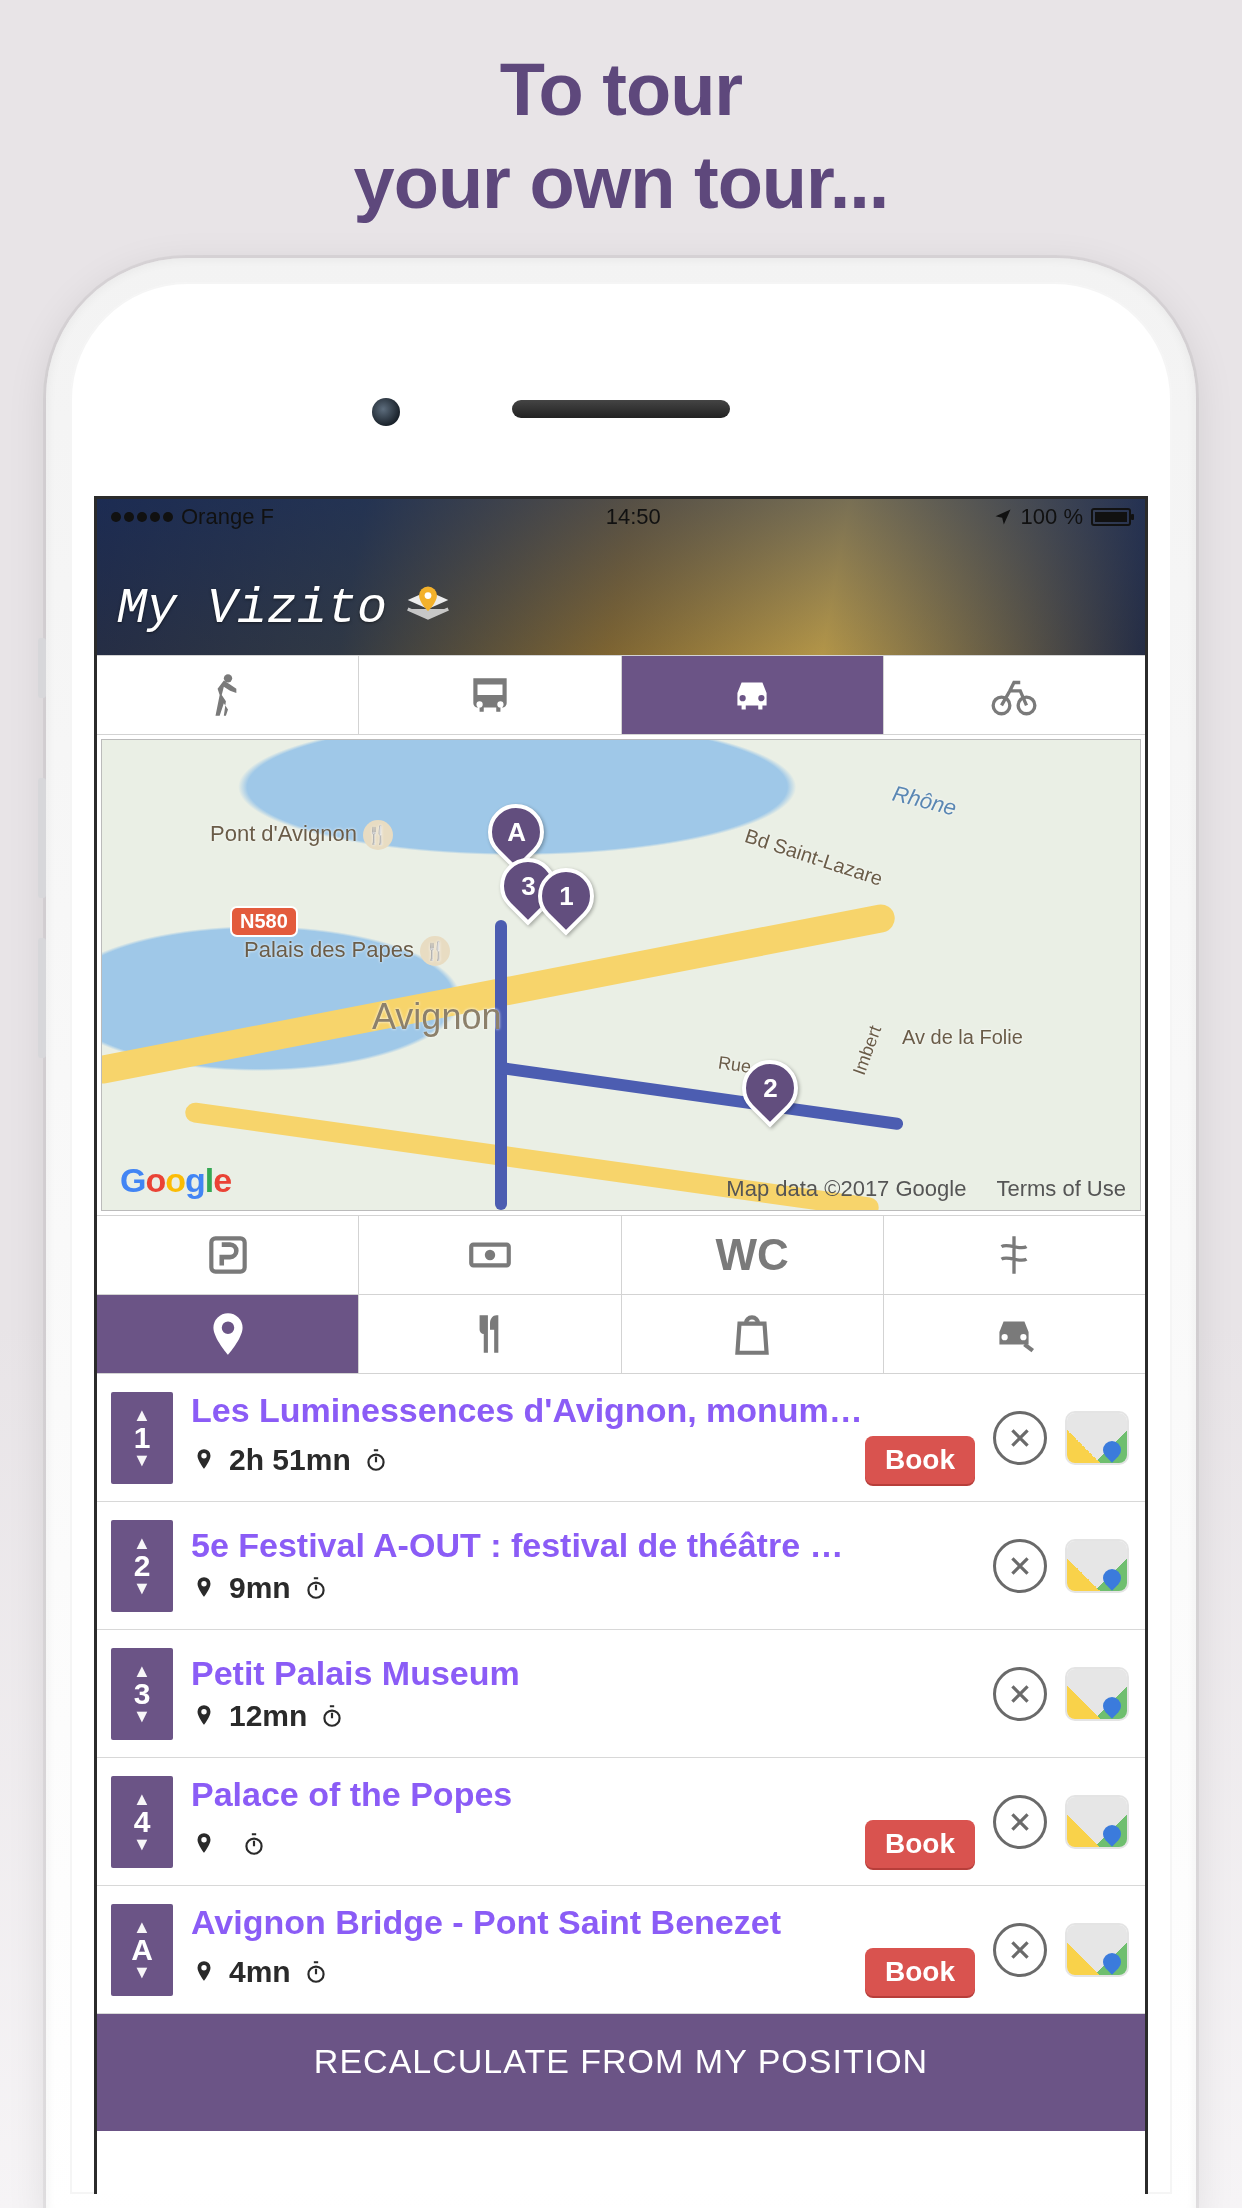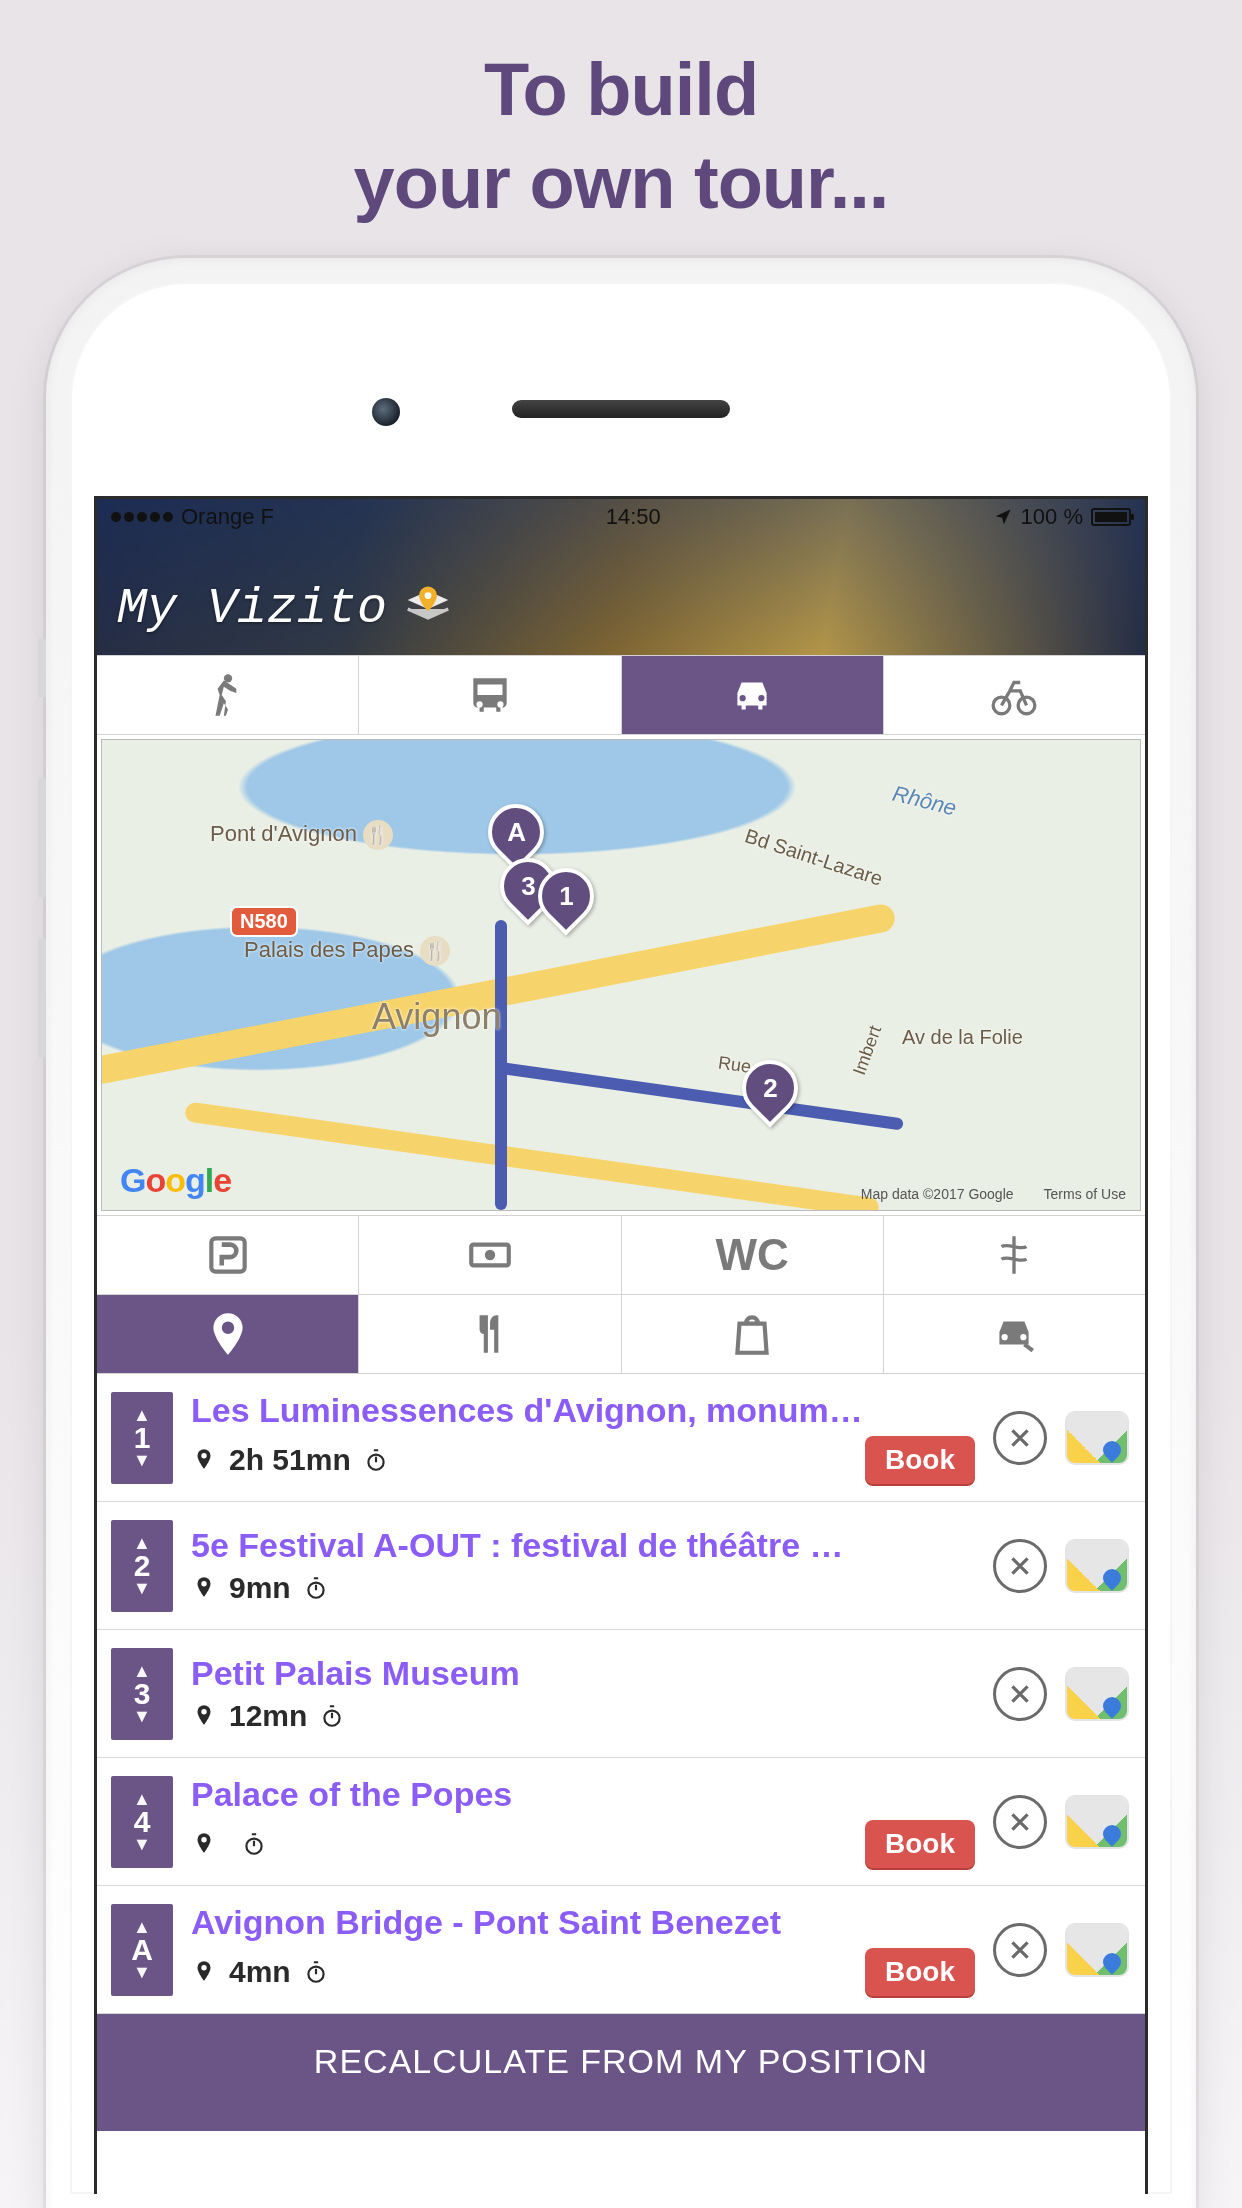--- a/index.html
+++ b/index.html
@@ -161,21 +161,21 @@
     transform: rotate(-45deg);
     background:#624e7e; border:4px solid #fff; box-shadow:0 2px 4px rgba(0,0,0,.3);
     display:flex;align-items:center;justify-content:center;
   }
   .pin span { transform:rotate(45deg); color:#fff; font-weight:700; font-size:26px; }
   .map-label { position:absolute; font-size:22px; color:#6a5c48; text-shadow:0 0 3px #fff; }
   .rest-icon { width:30px;height:30px;border-radius:50%;background:#e8dcc2;display:inline-flex;align-items:center;justify-content:center;font-size:18px;color:#8a7548; }
   .road-badge { position:absolute; background:#e35b3d; color:#fff; font-weight:700; font-size:20px; padding:2px 8px; border-radius:5px; box-shadow:0 0 0 2px #fff; }
   .google-logo { position:absolute; left:18px; bottom:10px; font-size:34px; font-weight:700; letter-spacing:-1px; }
   .google-logo .g1{color:#4285F4}.google-logo .g2{color:#EA4335}.google-logo .g3{color:#FBBC05}.google-logo .g4{color:#4285F4}.google-logo .g5{color:#34A853}.google-logo .g6{color:#EA4335}
-  .map-footer { position:absolute; right:14px; bottom:8px; font-size:14px; color:#555; display:flex; gap:30px; }
+  .map-footer { position:absolute; right:14px; bottom:8px; font-size:22px; color:#555; display:flex; gap:30px; }
 
   
   .list { background:#fff; }
   .list-row {
     display: flex;
     align-items: center;
     padding: 14px 16px 14px 14px;
     border-bottom: 1px solid #d8d8d8;
     gap: 18px;
     min-height: 128px;
@@ -245,21 +245,21 @@
     font-size: 34px;
     font-weight: 400;
     padding: 28px 10px 50px;
     letter-spacing: 1px;
   }
 </style>
 </head>
 <body>
 
 <div class="promo-headline">
-  <div>To build</div>
+  <div>To tour</div>
   <div>your own tour...</div>
 </div>
 
 <div class="device">
   <div class="side-button sb1"></div>
   <div class="side-button sb2"></div>
   <div class="side-button sb3"></div>
   <div class="device-inner">
     <div class="camera"></div>
     <div class="speaker"></div>

